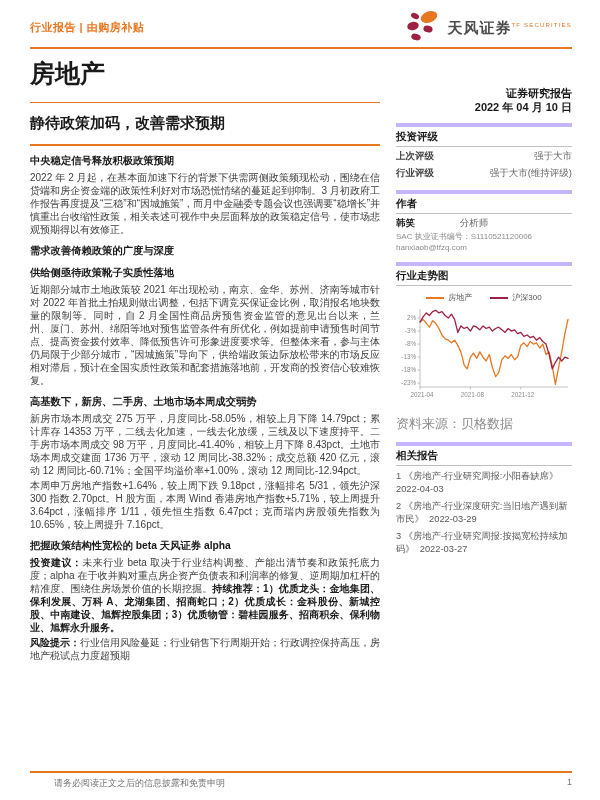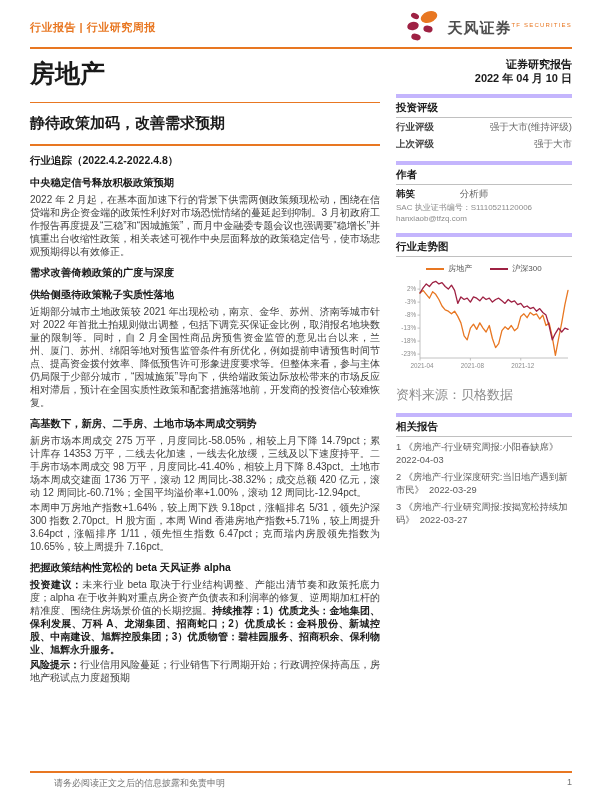--- a/index.html
+++ b/index.html
@@ -12,21 +12,21 @@
   .hdr-left{font-size:11px;font-weight:bold;color:#E87722;margin-top:10px;letter-spacing:.5px;}
   .logo{display:flex;align-items:center;gap:5px;}
   .logo-txt{display:flex;flex-direction:row;line-height:1;}
   .logo-cn{font-size:15px;font-weight:bold;color:#4d4d4d;letter-spacing:1px;}
   .logo-en{font-size:6px;color:#E87722;letter-spacing:1.2px;margin-top:2px;}
   .hdr-rule{border:none;border-top:2px solid #E87722;margin:3px 0 0 0;}
 
   
   .main{display:flex;gap:16px;margin-top:6px;}
   .col-left{width:350px;flex:0 0 350px;}
-  .col-right{flex:1;min-width:0;padding-top:2px;}
+  .col-right{flex:1;min-width:0;padding-top:2px;margin-top:29px;}
 
   
   .title{font-size:25px;font-weight:bold;color:#1a1a1a;margin:2px 0 12px 0;}
   .rule-thin{border:none;border-top:1px solid #E87722;margin:0;}
   .rule-thick{border:none;border-top:2px solid #E87722;margin:0;}
   .subtitle{font-size:15px;font-weight:bold;color:#1a1a1a;margin:11px 0;}
   .tracking{font-size:10.5px;font-weight:bold;color:#1a1a1a;margin:8px 0 1px 0;}
 
   .sec-h{font-size:10.3px;font-weight:bold;color:#1a1a1a;margin:8px 0 3px 0;}
   .para{font-size:10px;color:#404040;line-height:13px;text-align:justify;margin:0 0 2px 0;}
@@ -57,21 +57,21 @@
           padding-top:4px;display:flex;justify-content:space-between;font-size:9px;color:#737373;text-align:right;}
   .footer .disc{padding-left:24px;}
 </style>
 </head>
 <body>
 
 <div class="page">
   <div class="inner">
 
     <div class="hdr">
-      <div class="hdr-left">行业报告 | 行业研究周报</div>
+      <div class="hdr-left">行业报告 | 由购房补贴</div>
       <div class="logo">
         <svg width="36" height="34" viewBox="0 0 36 34">
           <ellipse cx="9" cy="6" rx="4.2" ry="2.8" fill="#9E2143" transform="rotate(24 9 6)"></ellipse>
           <ellipse cx="23" cy="7" rx="8.5" ry="5.5" fill="#E87722" transform="rotate(-20 23 7)"></ellipse>
           <ellipse cx="7" cy="16" rx="5.8" ry="4.2" fill="#9E2143" transform="rotate(-14 7 16)"></ellipse>
           <ellipse cx="22" cy="19" rx="4.6" ry="3.4" fill="#9E2143" transform="rotate(8 22 19)"></ellipse>
           <ellipse cx="10" cy="27" rx="4.8" ry="3.2" fill="#9E2143" transform="rotate(16 10 27)"></ellipse>
         </svg>
         <div class="logo-txt">
           <span class="logo-cn">天风证券</span>
@@ -81,21 +81,20 @@
     </div>
     <hr class="hdr-rule">
 
     <div class="main">
 
       <div class="col-left">
         <div class="title">房地产</div>
         <hr class="rule-thin">
         <div class="subtitle">静待政策加码，改善需求预期</div>
         <hr class="rule-thick">
-        <div class="tracking">行业追踪（2022.4.2-2022.4.8）</div>
 
         <div class="sec-h">中央稳定信号释放积极政策预期</div>
         <p class="para">2022 年 2 月起，在基本面加速下行的背景下供需两侧政策频现松动，围绕在信贷端和房企资金端的政策性利好对市场恐慌情绪的蔓延起到抑制。3 月初政府工作报告再度提及“三稳”和“因城施策”，而月中金融委专题会议也强调要“稳增长”并慎重出台收缩性政策，相关表述可视作中央层面释放的政策稳定信号，使市场悲观预期得以有效修正。</p>
 
         <div class="sec-h">需求改善倚赖政策的广度与深度</div>
 
         <div class="sec-h">供给侧亟待政策靴子实质性落地</div>
         <p class="para">近期部分城市土地政策较 2021 年出现松动，南京、金华、苏州、济南等城市针对 2022 年首批土拍规则做出调整，包括下调竞买保证金比例，取消报名地块数量的限制等。同时，自 2 月全国性商品房预售资金监管的意见出台以来，兰州、厦门、苏州、绵阳等地对预售监管条件有所优化，例如提前申请预售时间节点、提高资金拨付效率、降低预售许可形象进度要求等。但整体来看，参与主体仍局限于少部分城市，“因城施策”导向下，供给端政策边际放松带来的市场反应相对滞后，预计在全国实质性政策和配套措施落地前，开发商的投资信心较难恢复。</p>
 
         <div class="sec-h">高基数下，新房、二手房、土地市场本周成交弱势</div>
@@ -109,26 +108,26 @@
 
       <div class="col-right">
         <div class="side-top">
           <div>证券研究报告</div>
           <div>2022 年 04 月 10 日</div>
         </div>
 
         <div class="side-sec">
           <div class="side-title">投资评级</div>
           <div class="kv">
+            <span class="k">上次评级</span>
+            <span class="v">强于大市</span>
+          </div>
+          <div class="kv">
             <span class="k">行业评级</span>
             <span class="v">强于大市(维持评级)</span>
-          </div>
-          <div class="kv">
-            <span class="k">上次评级</span>
-            <span class="v">强于大市</span>
           </div>
         </div>
 
         <div class="side-sec">
           <div class="side-title">作者</div>
           <div class="author-row">
             <span class="author-name">韩笑</span>
             <span class="author-role">分析师</span>
           </div>
           <div class="side-small">SAC 执业证书编号：S1110521120006</div>

